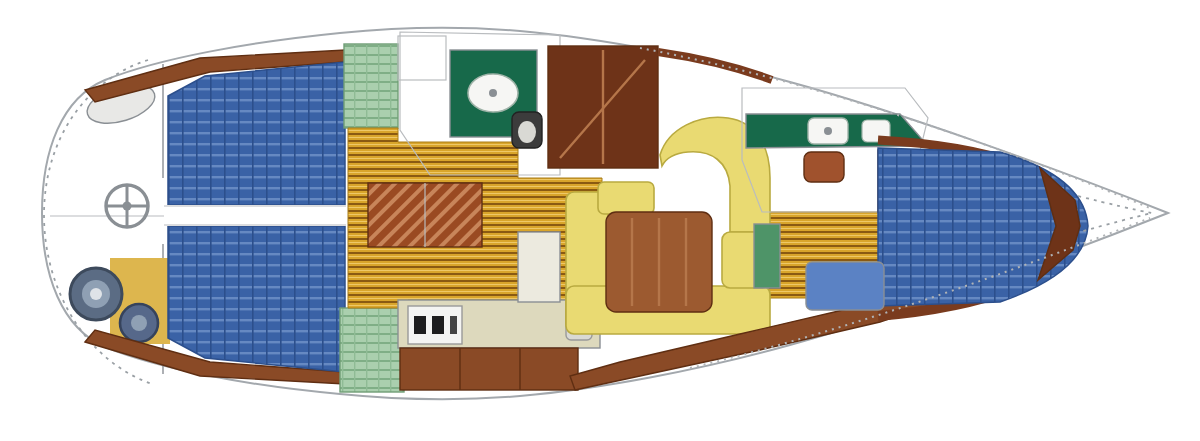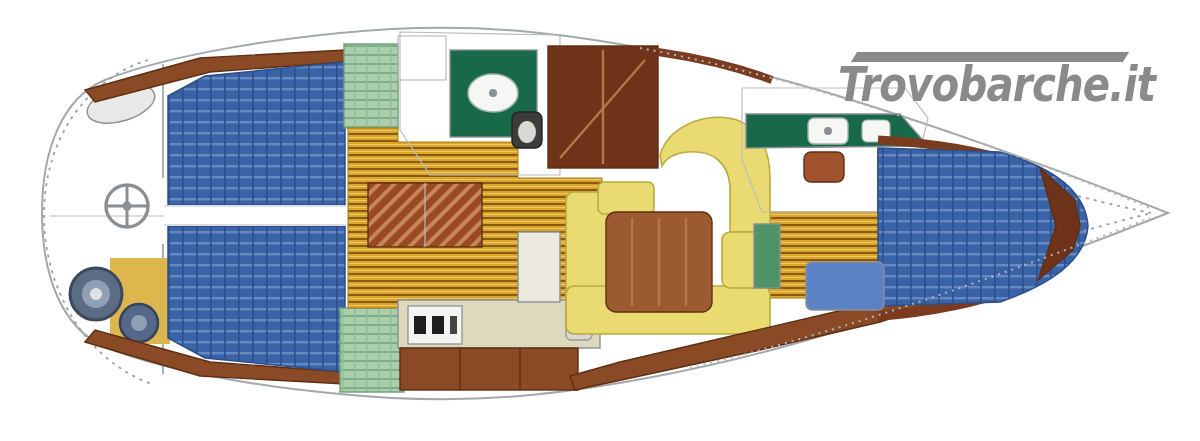--- a/index.html
+++ b/index.html
@@ -185,18 +185,14 @@
     <path class="wood-edge" d="M1040,168 L1075,200 L1080,226 L1073,250 L1038,280 L1056,226 Z" fill="#6e3318"></path>
     <path class="dash" d="M1078,196 C1110,204 1135,210 1152,213 C1135,217 1108,224 1080,232"></path>
   </g>
 
   <g>
     <path class="dot" d="M640,48 C800,78 980,138 1150,208"></path>
     <path class="dot" d="M690,368 C850,330 1010,272 1150,218"></path>
   </g>
 </svg>
 
-<div class="wm">
-  <div class="wm-bar" style="background: rgb(138, 138, 138);"></div>
-  <div class="wm-text" style="color: rgb(138, 138, 138);">Trovobarche.it</div>
-</div>
 
 </div>
 
 </body></html>

